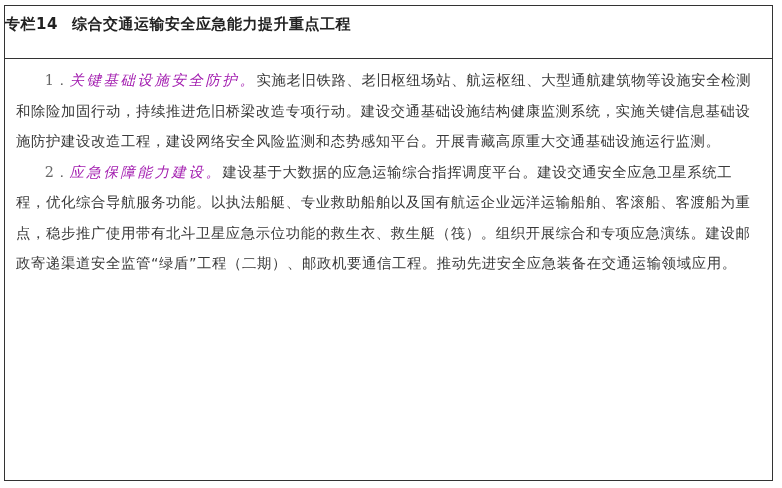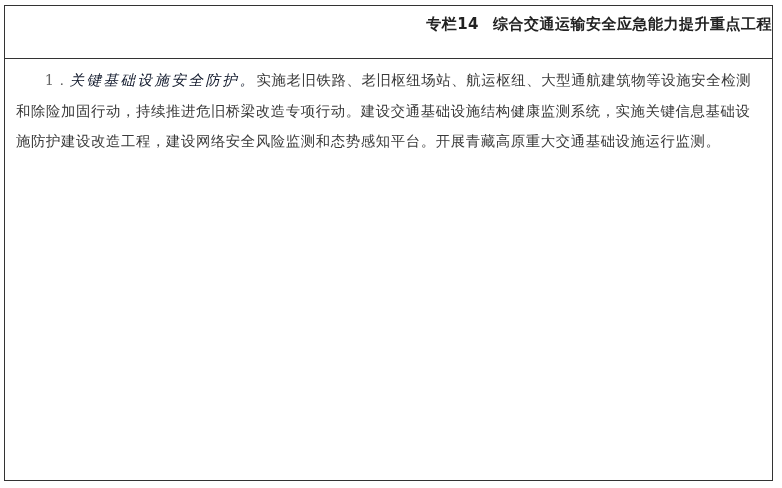--- a/index.html
+++ b/index.html
@@ -20,21 +20,21 @@
       left: 4px;
       top: 5px;
       width: 767px;
       height: 474px;
       border: 1.5px solid #333333;
       background: #ffffff;
     }
     .box-header {
       height: 53px;
       border-bottom: 1.5px solid #333333;
-      text-align: right;
+      text-align: left;
       box-sizing: border-box;
       padding-top: 8px;
     }
     .box-title {
       font-family: "DejaVu Sans", "Liberation Sans", sans-serif;
       font-weight: bold;
       font-size: 15px;
       color: #222222;
       letter-spacing: 0.5px;
     }
@@ -52,29 +52,30 @@
       letter-spacing: 0.6px;
       color: #3a3a3a;
     }
     .para .num {
       font-family: "DejaVu Serif", "Liberation Serif", serif;
       color: #666666;
     }
     .para .heading {
       font-family: "DejaVu Serif", "Liberation Serif", serif;
       font-style: italic;
-      color: #0f172a;
+      color: #a21caf;
       letter-spacing: 2.6px;
     }
   </style>
 </head>
 <body>
 
 <div class="box">
   <div class="box-header">
     <span class="box-title">
       <span class="label">专栏14</span><span>综合交通运输安全应急能力提升重点工程</span>
     </span>
   </div>
   <div class="box-body">
     <p class="para"><span class="num">1．</span><span class="heading">关键基础设施安全防护。</span><span>实施老旧铁路、老旧枢纽场站、航运枢纽、大型通航建筑物等设施安全检测和除险加固行动，持续推进危旧桥梁改造专项行动。建设交通基础设施结构健康监测系统，实施关键信息基础设施防护建设改造工程，建设网络安全风险监测和态势感知平台。开展青藏高原重大交通基础设施运行监测。</span></p>
+    <p class="para"><span class="num">2．</span><span class="heading">应急保障能力建设。</span><span>建设基于大数据的应急运输综合指挥调度平台。建设交通安全应急卫星系统工程，优化综合导航服务功能。以执法船艇、专业救助船舶以及国有航运企业远洋运输船舶、客滚船、客渡船为重点，稳步推广使用带有北斗卫星应急示位功能的救生衣、救生艇（筏）。组织开展综合和专项应急演练。建设邮政寄递渠道安全监管“绿盾”工程（二期）、邮政机要通信工程。推动先进安全应急装备在交通运输领域应用。</span></p>
   </div>
 </div>
 
 </body></html>

